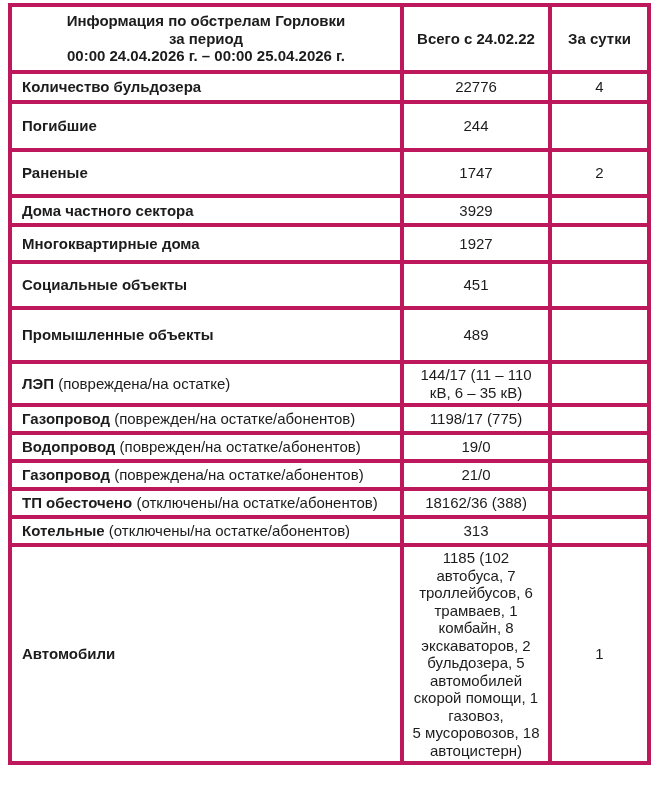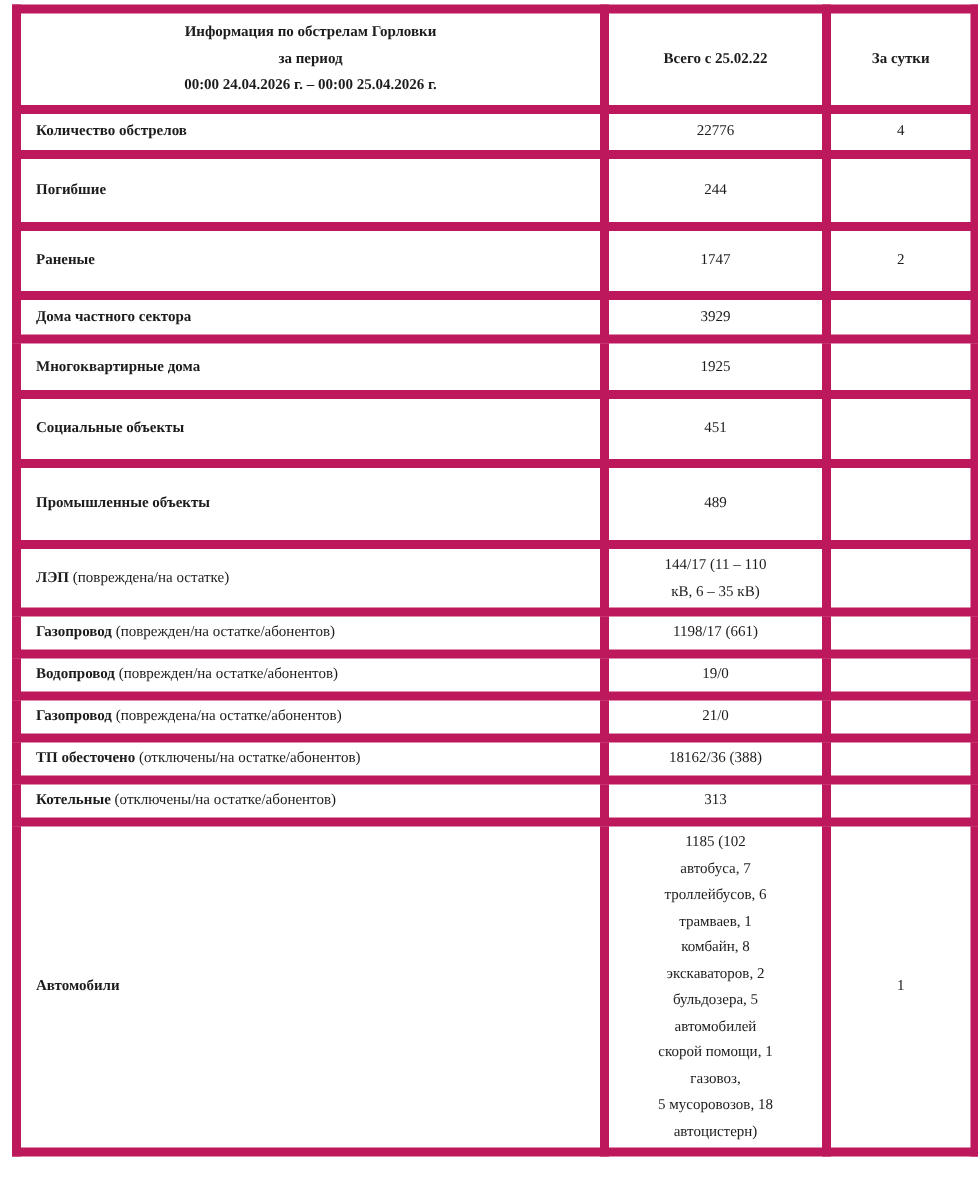--- a/index.html
+++ b/index.html
@@ -18,27 +18,26 @@
   table.report {
     border-collapse: collapse;
     table-layout: fixed;
     width: 639px;
     margin: 3px 0 0 8px;
   }
   col.c1 { width: 392px; }
   col.c2 { width: 148px; }
   col.c3 { width: 99px; }
   th, td {
-    border: 6px solid #be185d;
-    font-size: 10px;
+    border: 4px solid #be185d;
+    font-size: 15px;
     line-height: 17.5px;
     padding: 0;
     vertical-align: middle;
     overflow: hidden;
-    font-family: Liberation Serif, serif;
   }
   th {
     font-weight: 700;
     text-align: center;
     white-space: pre-line;
     padding: 2px 4px;
   }
   td.c-label {
     text-align: left;
     padding: 2px 8px 2px 10px;
@@ -70,26 +69,26 @@
   <colgroup>
     <col class="c1">
     <col class="c2">
     <col class="c3">
   </colgroup>
   <tbody>
     <tr class="hH">
       <th>Информация по обстрелам Горловки
 за период
 00:00 24.04.2026 г. – 00:00 25.04.2026 г.</th>
-      <th>Всего с 25.02.22</th>
+      <th>Всего с 24.02.22</th>
       <th>За сутки</th>
     </tr>
 
     <tr class="h30">
-      <td class="c-label"><span class="lbl">Количество обстрелов</span> <span class="note"></span></td>
+      <td class="c-label"><span class="lbl">Количество бульдозера</span> <span class="note"></span></td>
       <td class="c-val">22776</td>
       <td class="c-val">4</td>
     </tr>
 
     <tr class="h48">
       <td class="c-label"><span class="lbl">Погибшие</span> <span class="note"></span></td>
       <td class="c-val">244</td>
       <td class="c-val"></td>
     </tr>
 
@@ -100,21 +99,21 @@
     </tr>
 
     <tr class="h29">
       <td class="c-label"><span class="lbl">Дома частного сектора</span> <span class="note"></span></td>
       <td class="c-val">3929</td>
       <td class="c-val"></td>
     </tr>
 
     <tr class="h25">
       <td class="c-label"><span class="lbl">Многоквартирные дома</span> <span class="note"></span></td>
-      <td class="c-val">1925</td>
+      <td class="c-val">1927</td>
       <td class="c-val"></td>
     </tr>
 
     <tr class="h55">
       <td class="c-label"><span class="lbl">Социальные объекты</span> <span class="note"></span></td>
       <td class="c-val">451</td>
       <td class="c-val"></td>
     </tr>
 
 
@@ -126,21 +125,21 @@
 
     <tr class="h38">
       <td class="c-label"><span class="lbl">ЛЭП</span> <span class="note">(повреждена/на остатке)</span></td>
       <td class="c-val">144/17 (11 – 110
 кВ, 6 – 35 кВ)</td>
       <td class="c-val"></td>
     </tr>
 
     <tr class="h28">
       <td class="c-label"><span class="lbl">Газопровод</span> <span class="note">(поврежден/на остатке/абонентов)</span></td>
-      <td class="c-val">1198/17 (661)</td>
+      <td class="c-val">1198/17 (775)</td>
       <td class="c-val"></td>
     </tr>
 
     <tr class="h28">
       <td class="c-label"><span class="lbl">Водопровод</span> <span class="note">(поврежден/на остатке/абонентов)</span></td>
       <td class="c-val">19/0</td>
       <td class="c-val"></td>
     </tr>
 
     <tr class="h28">

